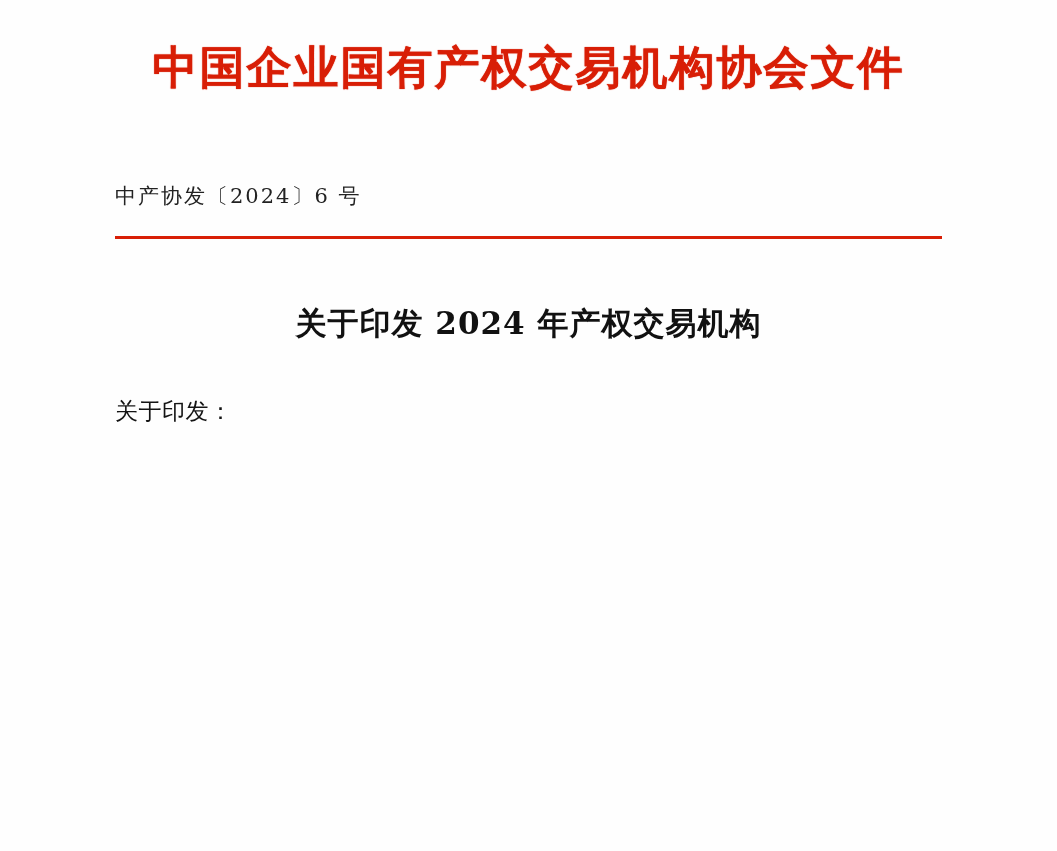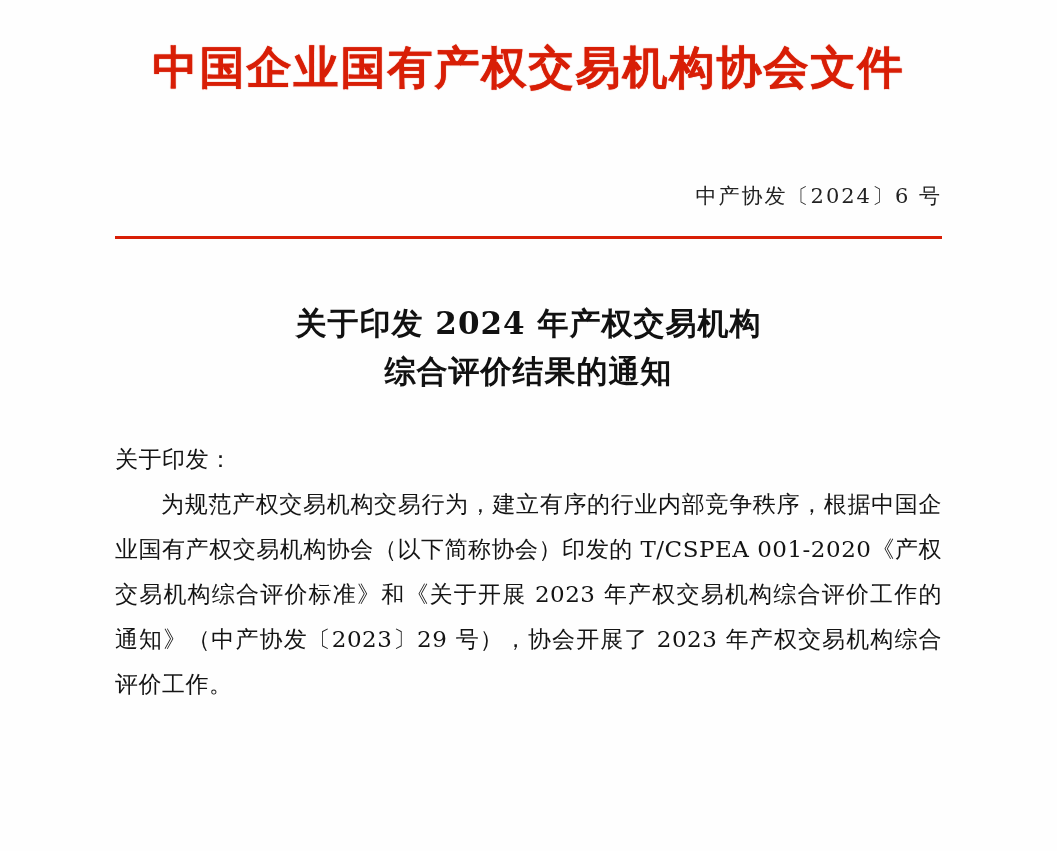--- a/index.html
+++ b/index.html
@@ -34,21 +34,21 @@
     font-weight: 700;
     font-size: 45px;
     letter-spacing: 2px;
     line-height: 1.25;
     white-space: nowrap;
     text-shadow: 0 0 1px #d81e06;
   }
 
   
   .doc-number-wrap {
-    text-align: right;
+    text-align: left;
     margin-top: 86px;
   }
   .doc-number {
     font-size: 21px;
     letter-spacing: 2px;
     color: #222;
   }
 
   
   .red-rule {
@@ -99,21 +99,19 @@
   </div>
 
   <div class="doc-number-wrap">
     <span class="doc-number">中产协发〔2024〕6 号</span>
   </div>
 
   <div class="red-rule"></div>
 
   <div class="doc-title">
     <span class="line">关于印发 2024 年产权交易机构</span>
-    <span class="line">综合评价结果的通知</span>
   </div>
 
   <div class="body-text">
     <p class="salutation">关于印发：</p>
-    <p class="para">为规范产权交易机构交易行为，建立有序的行业内部竞争秩序，根据中国企业国有产权交易机构协会（以下简称协会）印发的 T/CSPEA 001-2020《产权交易机构综合评价标准》和《关于开展 2023 年产权交易机构综合评价工作的通知》（中产协发〔2023〕29 号），协会开展了 2023 年产权交易机构综合评价工作。</p>
   </div>
 
 </div>
 
 </body></html>

